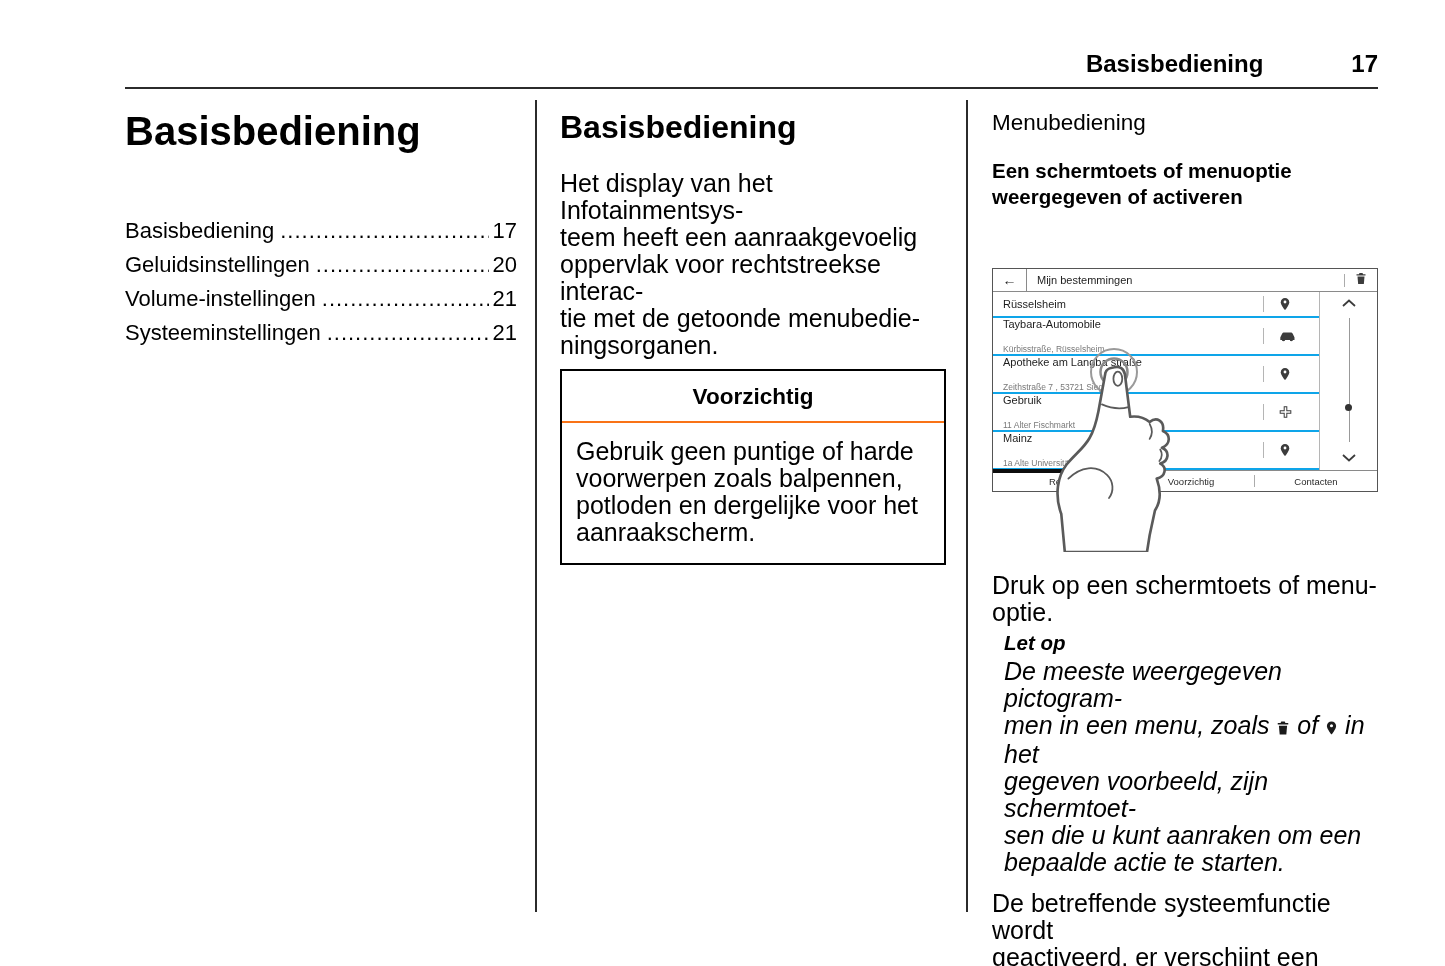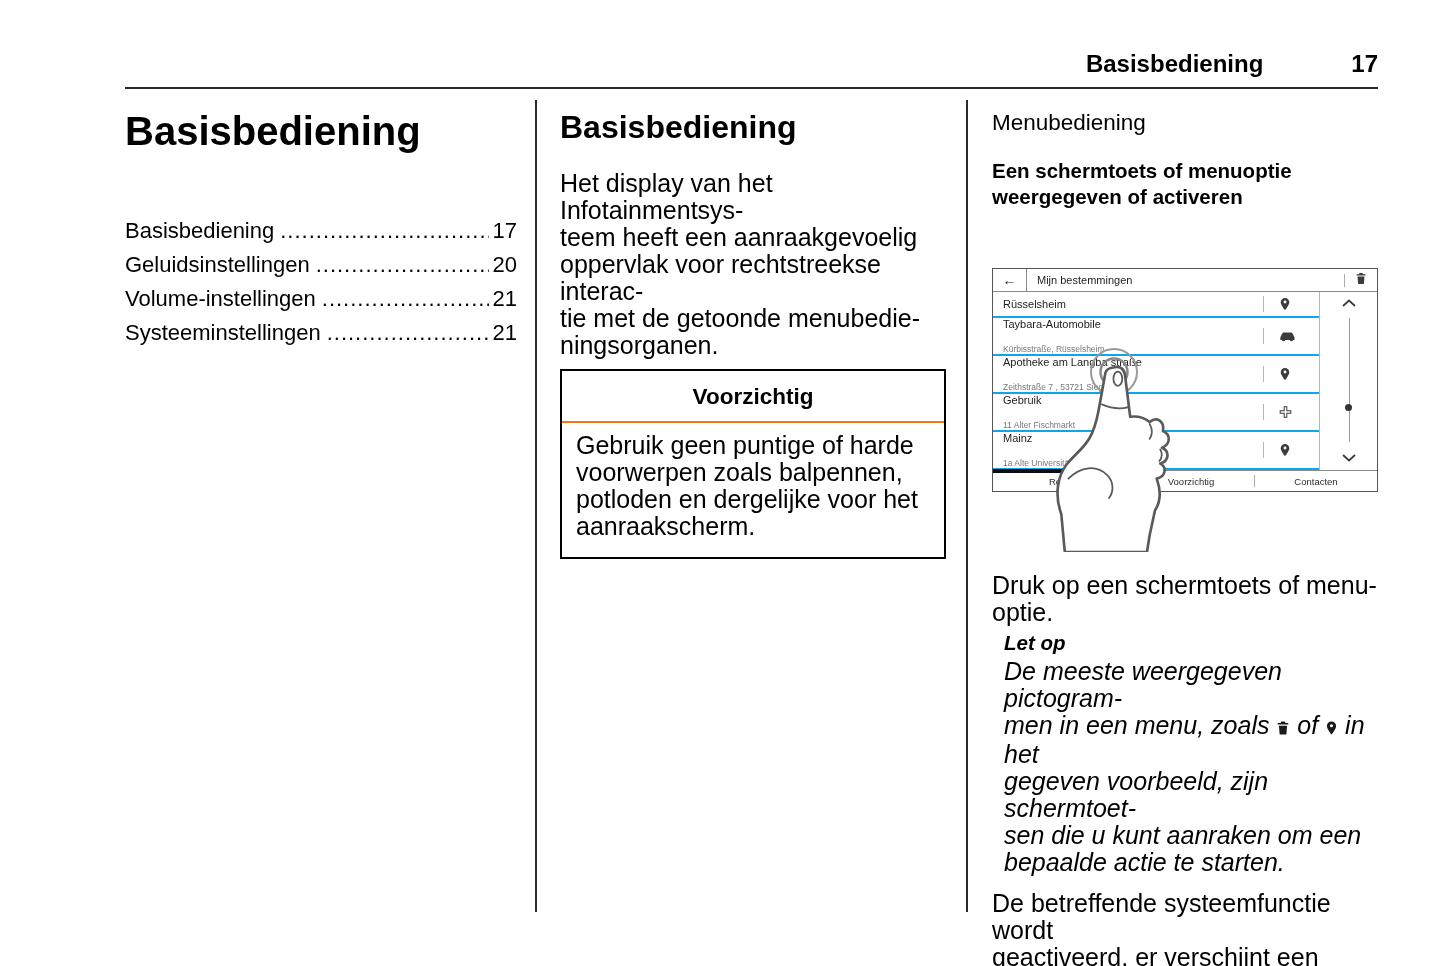--- a/index.html
+++ b/index.html
@@ -25,21 +25,21 @@
   .toc-page { white-space:nowrap; }
 
   
   .col-mid { position:absolute; left:560px; top:100px; width:400px; }
   .col-mid h2 { font-size:32px; line-height:38px; font-weight:bold; padding-top:8px; }
   .body { font-size:25px; line-height:27px; }
   .pre { white-space:pre-line; }
   .intro { margin-top:24px; }
   .caution { margin-top:10px; width:386px; border:2px solid #000; background:#fff; }
   .caution-title { text-align:center; font-size:22.5px; font-weight:bold; padding:13px 0 11px; border-bottom:2px solid #f97316; }
-  .caution-body { padding:9px 14px 17px; }
+  .caution-body { padding:15px 14px 17px; }
 
   
   .col-right { position:absolute; left:992px; top:100px; width:392px; }
   .col-right h3 { font-size:22.5px; line-height:26px; font-weight:normal; padding-top:10px; }
   .subhead { margin-top:22px; font-size:20.5px; line-height:26px; font-weight:bold; white-space:pre-line; }
 
   .figure { position:relative; margin-top:58px; width:388px; height:292px; }
   .screen { position:absolute; left:0; top:0; width:386px; height:224px; border:1px solid #555; background:#fff; z-index:1; }
   .scr-header { height:23px; display:flex; align-items:center; border-bottom:1px solid #8a8a8a; }
   .back-btn { width:34px; align-self:stretch; display:flex; align-items:center; justify-content:center;

